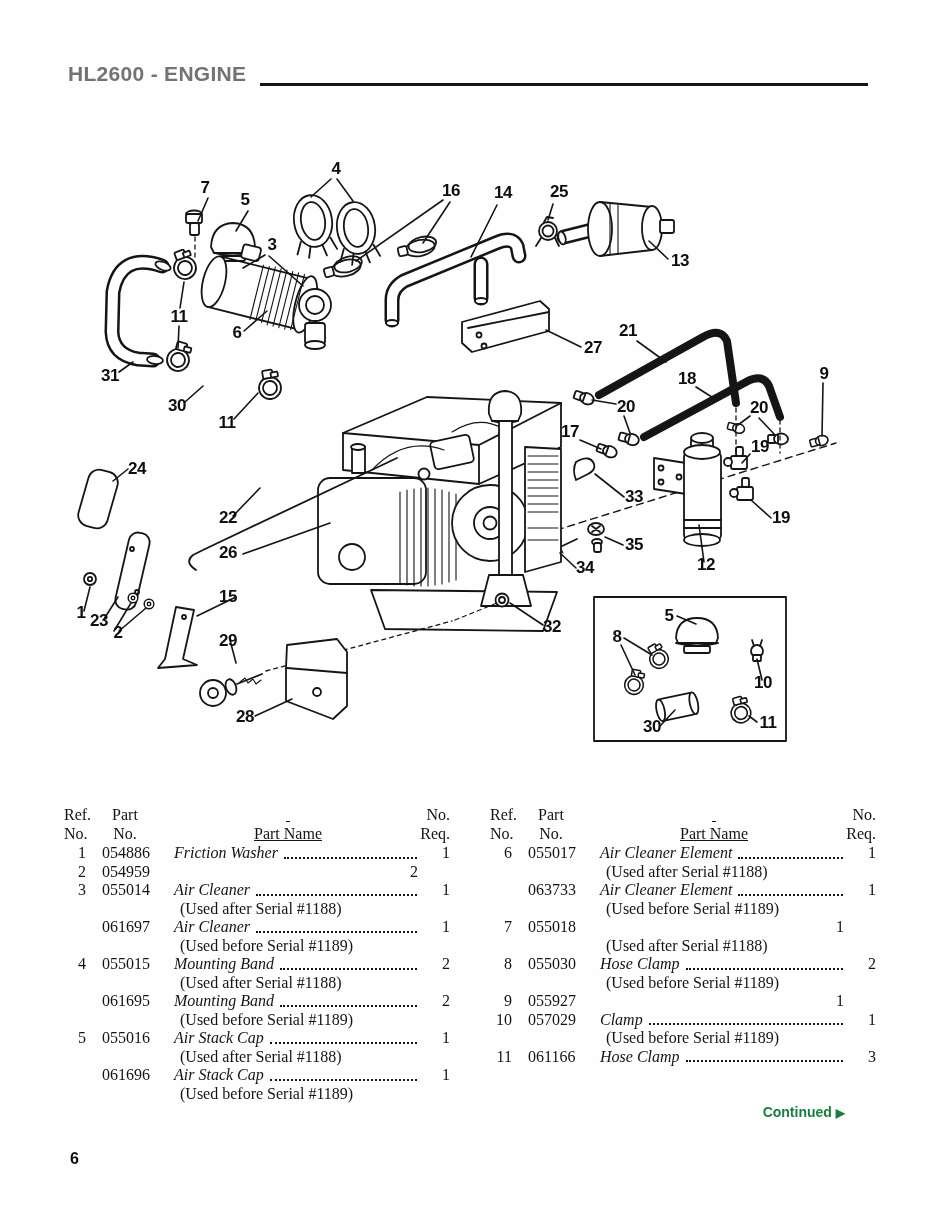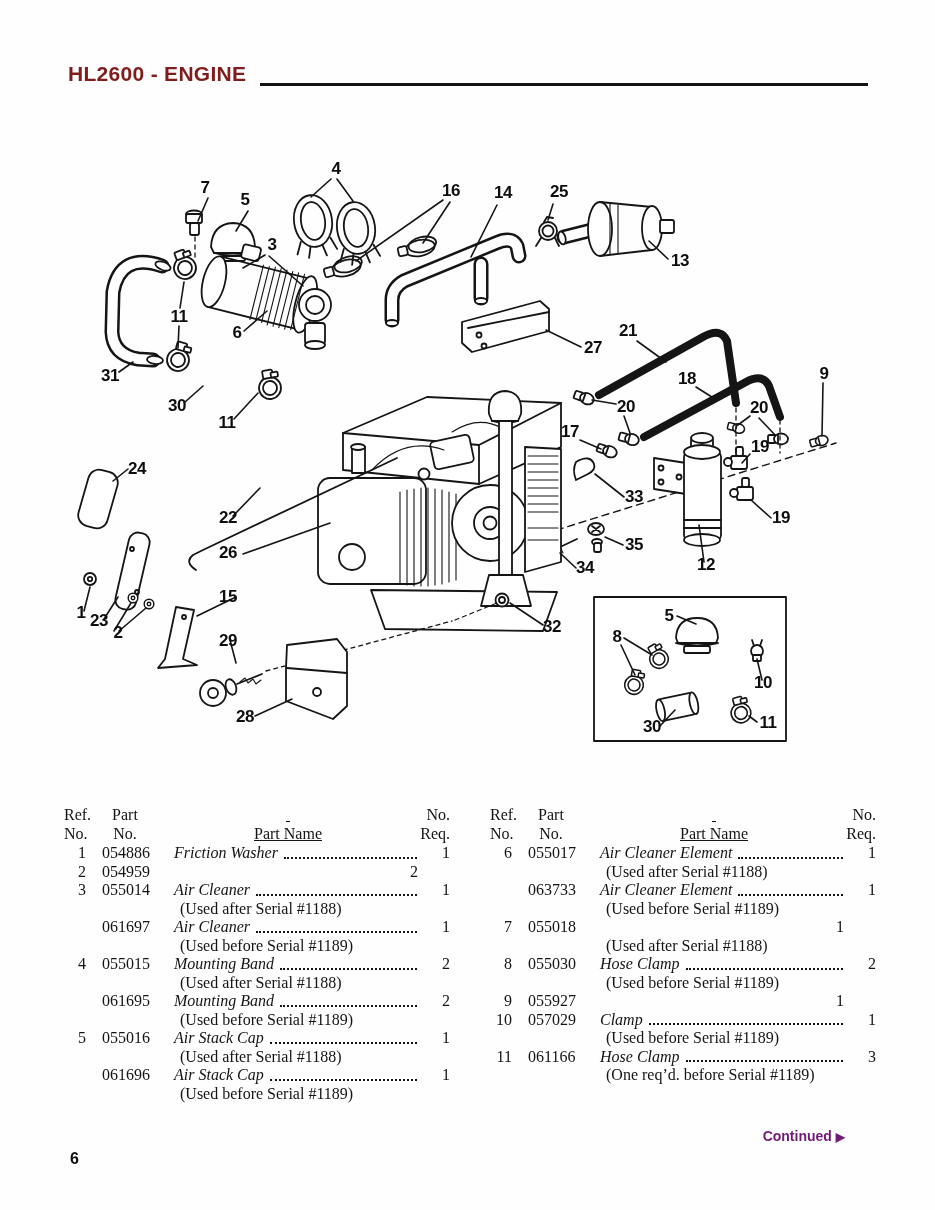--- a/index.html
+++ b/index.html
@@ -1,18 +1,18 @@
 <!DOCTYPE html>
 <html><head>
 <meta charset="utf-8">
 <style>
   html,body{margin:0;padding:0;background:#e8e8e6;}
   .page{position:relative;width:935px;height:1210px;background:#fefefe;margin:0 auto;overflow:hidden;
         font-family:"Liberation Serif",serif;color:#141414;}
-  .title{position:absolute;left:68px;top:62px;font:bold 21px "Liberation Sans",sans-serif;letter-spacing:.3px;color:#7f1d1d;}
+  .title{position:absolute;left:68px;top:62px;font:bold 21px "Liberation Sans",sans-serif;letter-spacing:.3px;color:#737373;}
   .rule{position:absolute;left:260px;top:83px;width:608px;height:3px;background:#141414;}
   #diagram-wrap{position:absolute;left:0;top:0;width:935px;height:790px;}
   #diagram-svg path,#diagram-svg rect,#diagram-svg circle,#diagram-svg ellipse,#diagram-svg line,#diagram-svg polygon{
     stroke:#151515;stroke-width:1.8;fill:none;stroke-linecap:round;stroke-linejoin:round;}
   #diagram-svg .f{fill:#ffffff;}
   #diagram-svg .thick{stroke-width:8;}
   #diagram-svg .tubo{stroke-width:15;}
   #diagram-svg .tubi{stroke:#fff;stroke-width:10;}
   #diagram-svg .thin{stroke-width:1.1;}
   #diagram-svg .leader{stroke-width:1.6;}
@@ -30,21 +30,21 @@
   .hc-part{text-align:center;}
   .hc-name{text-align:center;text-decoration:underline;}
   .hc-req{text-align:right;padding-right:2px;}
   .c-ref{text-align:right;padding-right:8px;}
   .c-part{text-align:left;padding-left:8px;}
   .c-name{display:flex;align-items:flex-end;padding-left:18px;overflow:hidden;}
   .nm{white-space:nowrap;font-style:italic;}
   .dots{flex:1;min-width:8px;border-bottom:2.4px dotted #141414;margin:0 3px 4px 6px;}
   .c-req{text-align:right;padding-right:2px;}
   .note{grid-column:3/5;padding-left:24px;}
-  .continued{position:absolute;right:90px;top:1128px;font:bold 14px "Liberation Sans",sans-serif;color:#701a75;}
+  .continued{position:absolute;right:90px;top:1104px;font:bold 14px "Liberation Sans",sans-serif;color:#15803d;}
   .tri{font-size:12px;}
   .pageno{position:absolute;left:70px;top:1150px;font:bold 16px "Liberation Sans",sans-serif;color:#0e0e0e;}
 </style>
 </head>
 <body>
 
 <div class="page">
 
   <div class="title">HL2600 - ENGINE</div>
   <div class="rule"></div>
@@ -475,21 +475,20 @@
     <span class="note">(Used before Serial #1189)</span>
   </div>
           <div class="row">
     <span class="c-ref">11</span>
     <span class="c-part">061166</span>
     <span class="c-name">
       <span class="nm">Hose Clamp</span>
       <span class="dots"></span>
     </span>
     <span class="c-req">3</span>
-    <span class="note">(One req’d. before Serial #1189)</span>
   </div>
         </div>
     </div>
   </div>
 
   <div class="continued">
     <span>Continued</span>
     <span class="tri">▶</span>
   </div>
   <div class="pageno">6</div>

